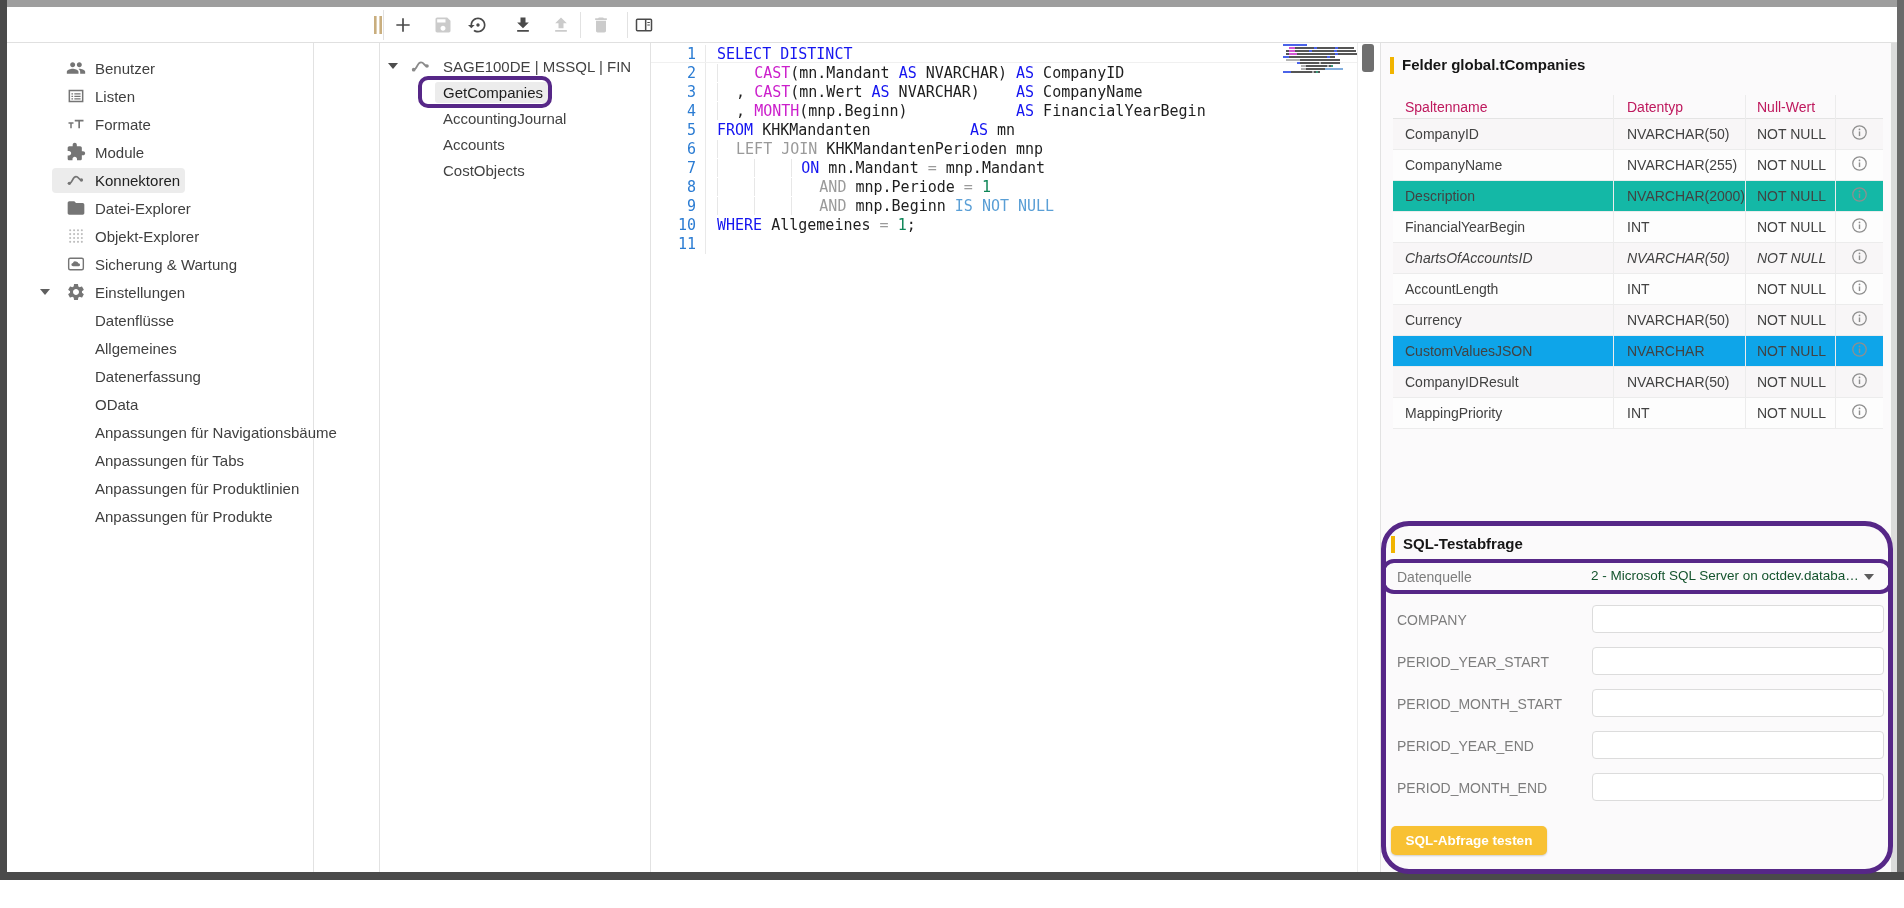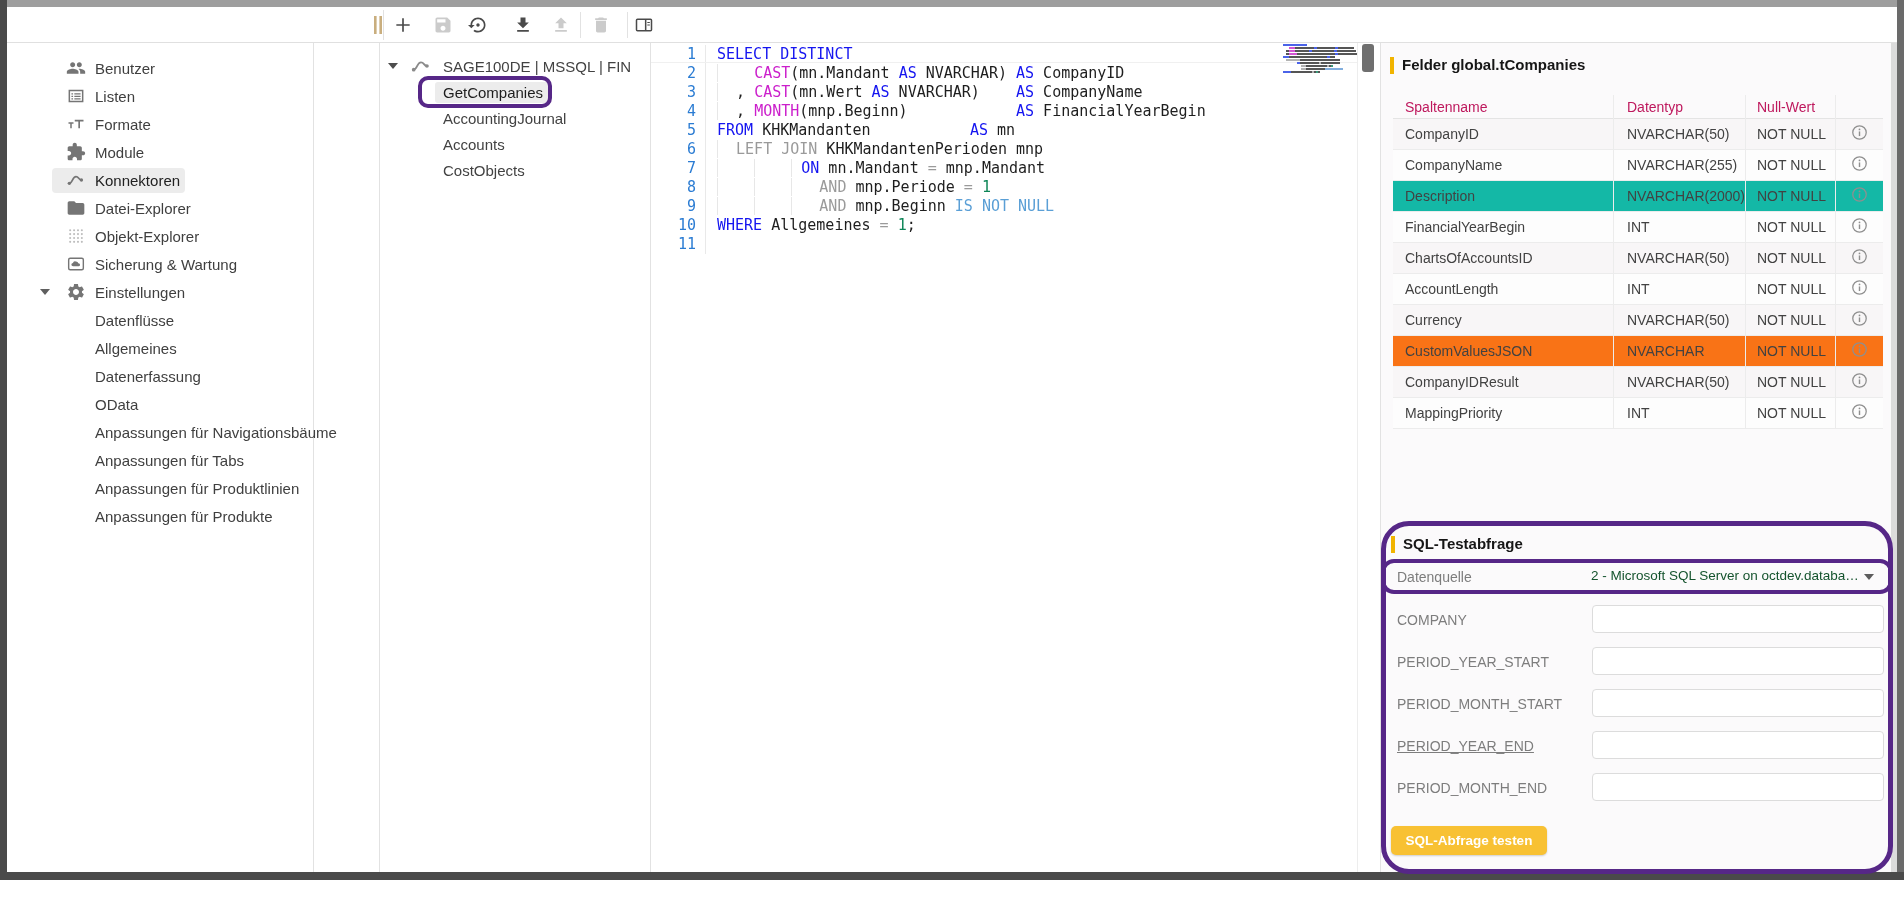--- a/index.html
+++ b/index.html
@@ -440,21 +440,21 @@
           <div class="tc2">INT</div>
           <div class="tc3">NOT NULL</div>
           <div class="tc4">
             <span class="info-ico"><svg width="17" height="17" viewBox="0 0 24 24">
                 <circle cx="12" cy="12" r="9.5" fill="none" stroke="#8f8f8f" stroke-width="1.8"></circle>
                 <rect x="11" y="10.5" width="2" height="6.5" fill="#8f8f8f"></rect>
                 <circle cx="12" cy="7.6" r="1.25" fill="#8f8f8f"></circle>
               </svg></span>
           </div>
         </div>
-        <div class="t-row" style="background: rgb(248, 246, 247);">
+        <div class="t-row" style="background: rgb(248, 246, 247); font-style: italic;">
           <div class="tc1">ChartsOfAccountsID</div>
           <div class="tc2">NVARCHAR(50)</div>
           <div class="tc3">NOT NULL</div>
           <div class="tc4">
             <span class="info-ico"><svg width="17" height="17" viewBox="0 0 24 24">
                 <circle cx="12" cy="12" r="9.5" fill="none" stroke="#8f8f8f" stroke-width="1.8"></circle>
                 <rect x="11" y="10.5" width="2" height="6.5" fill="#8f8f8f"></rect>
                 <circle cx="12" cy="7.6" r="1.25" fill="#8f8f8f"></circle>
               </svg></span>
           </div>
@@ -476,21 +476,21 @@
           <div class="tc2">NVARCHAR(50)</div>
           <div class="tc3">NOT NULL</div>
           <div class="tc4">
             <span class="info-ico"><svg width="17" height="17" viewBox="0 0 24 24">
                 <circle cx="12" cy="12" r="9.5" fill="none" stroke="#8f8f8f" stroke-width="1.8"></circle>
                 <rect x="11" y="10.5" width="2" height="6.5" fill="#8f8f8f"></rect>
                 <circle cx="12" cy="7.6" r="1.25" fill="#8f8f8f"></circle>
               </svg></span>
           </div>
         </div>
-        <div class="t-row" style="background: #f97316;">
+        <div class="t-row" style="background: #0ea5e9;">
           <div class="tc1">CustomValuesJSON</div>
           <div class="tc2">NVARCHAR</div>
           <div class="tc3">NOT NULL</div>
           <div class="tc4">
             <span class="info-ico"><svg width="17" height="17" viewBox="0 0 24 24">
                 <circle cx="12" cy="12" r="9.5" fill="none" stroke="#8f8f8f" stroke-width="1.8"></circle>
                 <rect x="11" y="10.5" width="2" height="6.5" fill="#8f8f8f"></rect>
                 <circle cx="12" cy="7.6" r="1.25" fill="#8f8f8f"></circle>
               </svg></span>
           </div>
@@ -534,21 +534,21 @@
         <div class="dd-caret" style="left:483px;top:51px;"></div>
       </div>
 
       <div id="form-fields">
           <div class="f-label" style="left: 16px; top: 89px;">COMPANY</div>
           <input class="f-input" placeholder="" style="left: 211px; top: 82px;">
           <div class="f-label" style="left: 16px; top: 131px;">PERIOD_YEAR_START</div>
           <input class="f-input" placeholder="" style="left: 211px; top: 124px;">
           <div class="f-label" style="left: 16px; top: 173px;">PERIOD_MONTH_START</div>
           <input class="f-input" placeholder="" style="left: 211px; top: 166px;">
-          <div class="f-label" style="left: 16px; top: 215px; text-decoration: underline;">PERIOD_YEAR_END</div>
+          <div class="f-label" style="left: 16px; top: 215px;">PERIOD_YEAR_END</div>
           <input class="f-input" placeholder="" style="left: 211px; top: 208px;">
           <div class="f-label" style="left: 16px; top: 257px;">PERIOD_MONTH_END</div>
           <input class="f-input" placeholder="" style="left: 211px; top: 250px;">
         </div>
 
       <button id="test-btn">SQL-Abfrage testen</button>
     </div>
   </div>
 
   <div class="ann" style="left:418px;top:76px;width:126px;height:24px;border-radius:10px;"></div>

